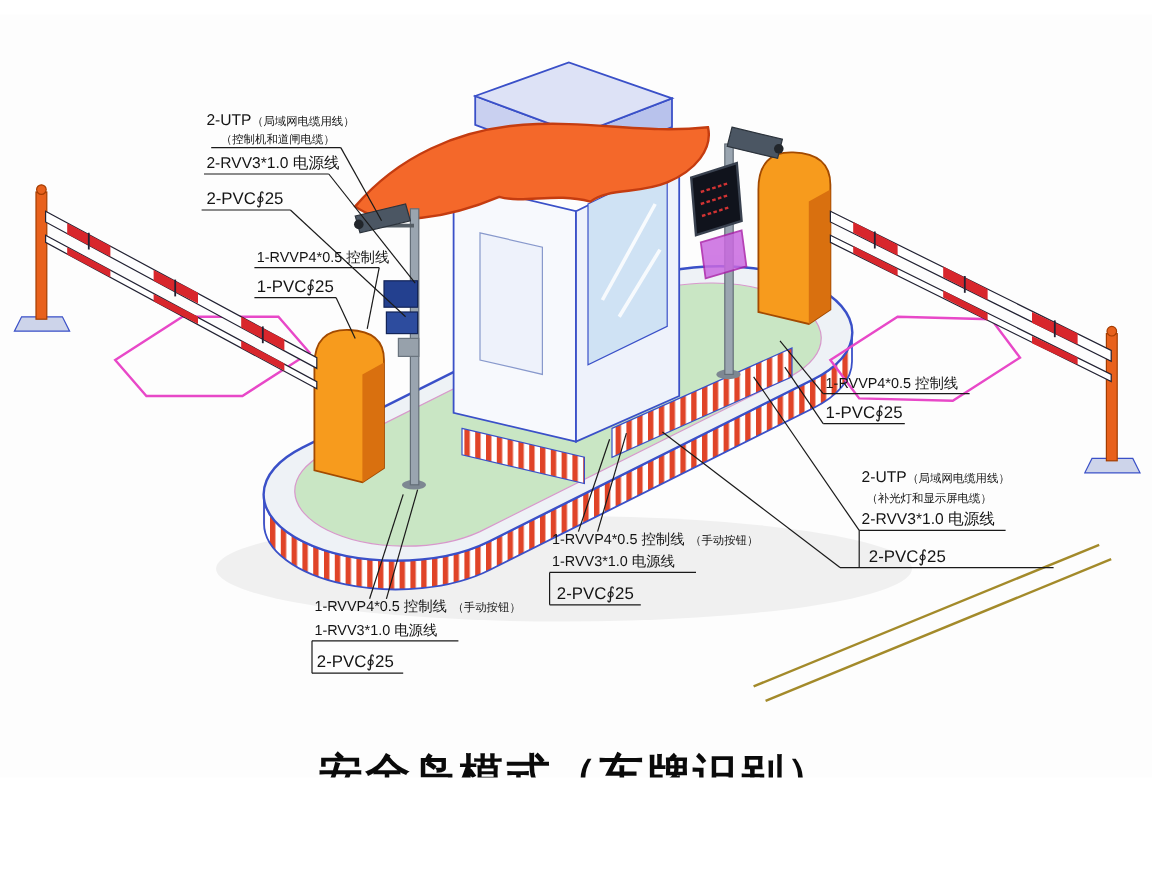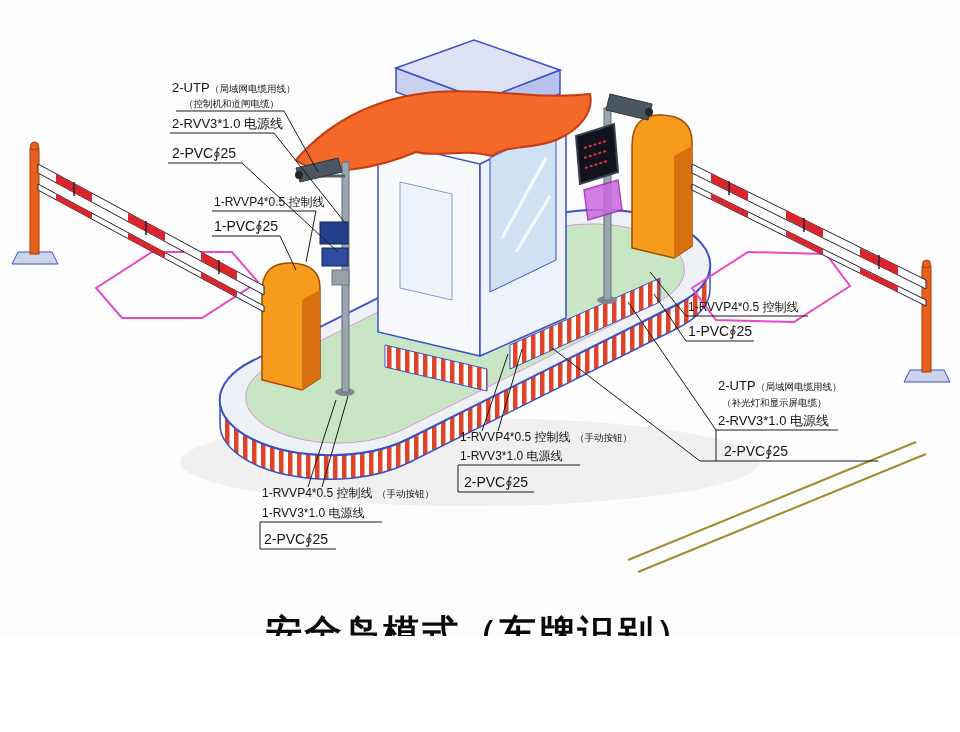--- a/index.html
+++ b/index.html
@@ -1,16 +1,16 @@
 <!DOCTYPE html>
 <html><head>
 <meta charset="utf-8">
 <style>
   html,body { margin:0; padding:0; background:#ffffff; }
-  .stage { position:relative; width:960px; height:636px; background:#fdfdfd; overflow:hidden; margin:0 auto; }
+  .stage { position:relative; width:960px; height:636px; background:#fdfdfd; overflow:hidden; margin:12px auto; }
   svg { display:block; }
   text { font-family:"Liberation Sans", sans-serif; fill:#141414; }
   .t9  { font-size:9.5px; }
   .t12 { font-size:12px; }
   .t13 { font-size:13px; }
   .t14 { font-size:14px; }
   .title-text { font-size:37px; font-weight:600; letter-spacing:2px; fill:#0a0a0a; }
   .ld { stroke:#1a1a1a; stroke-width:1; }
 </style>
 </head>

